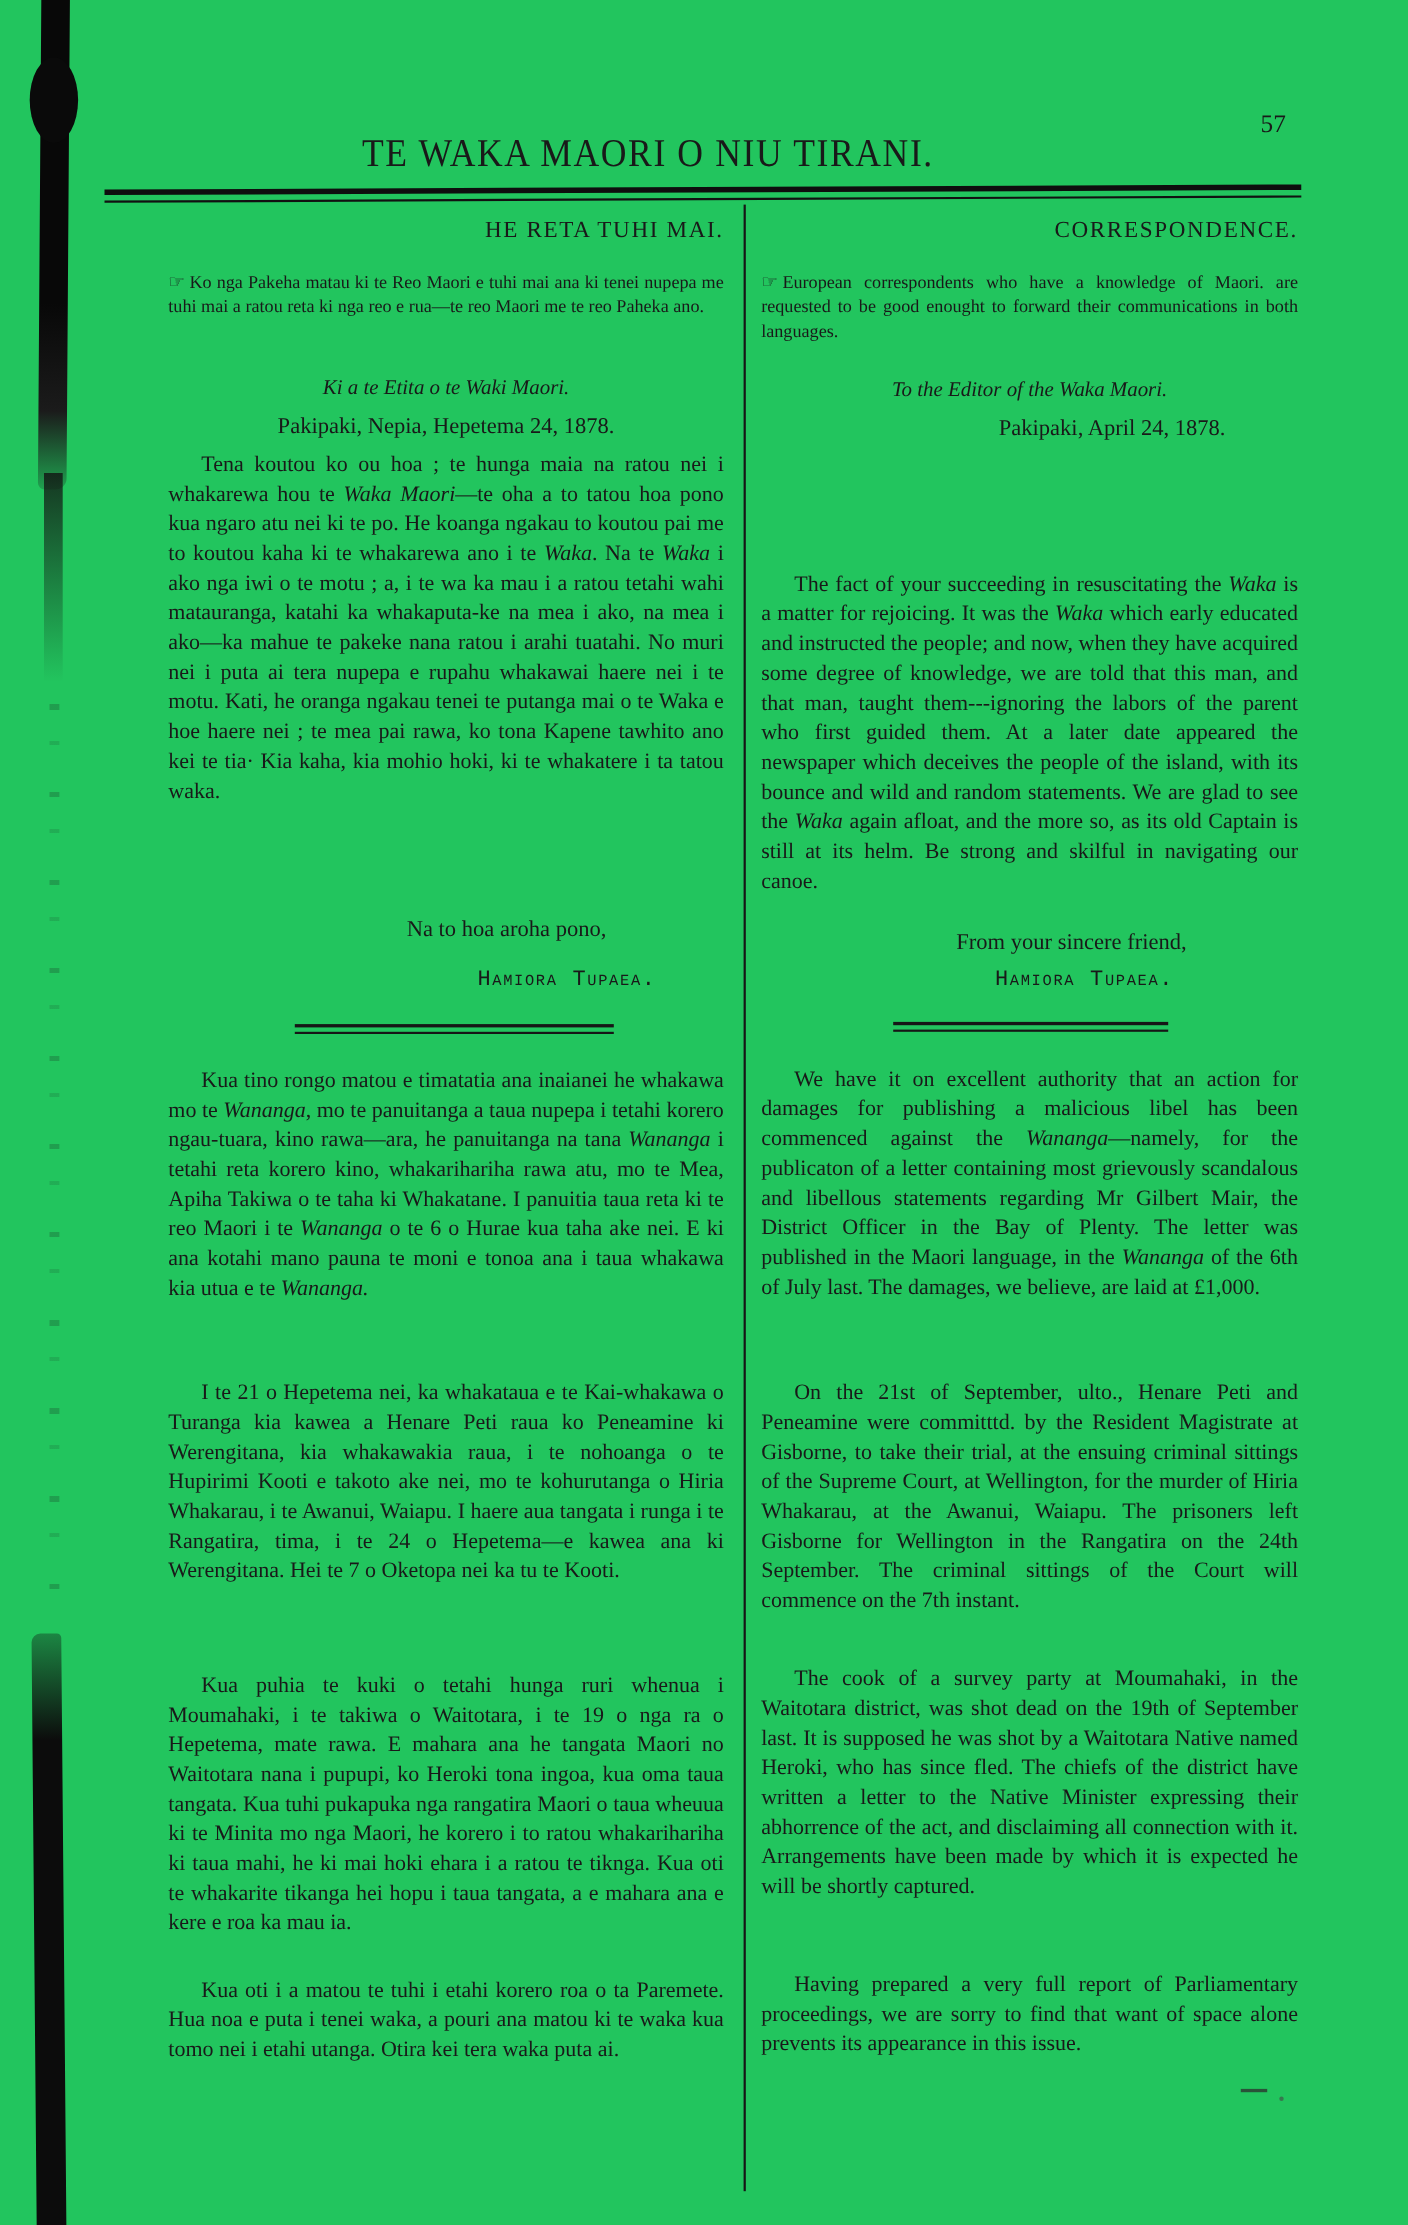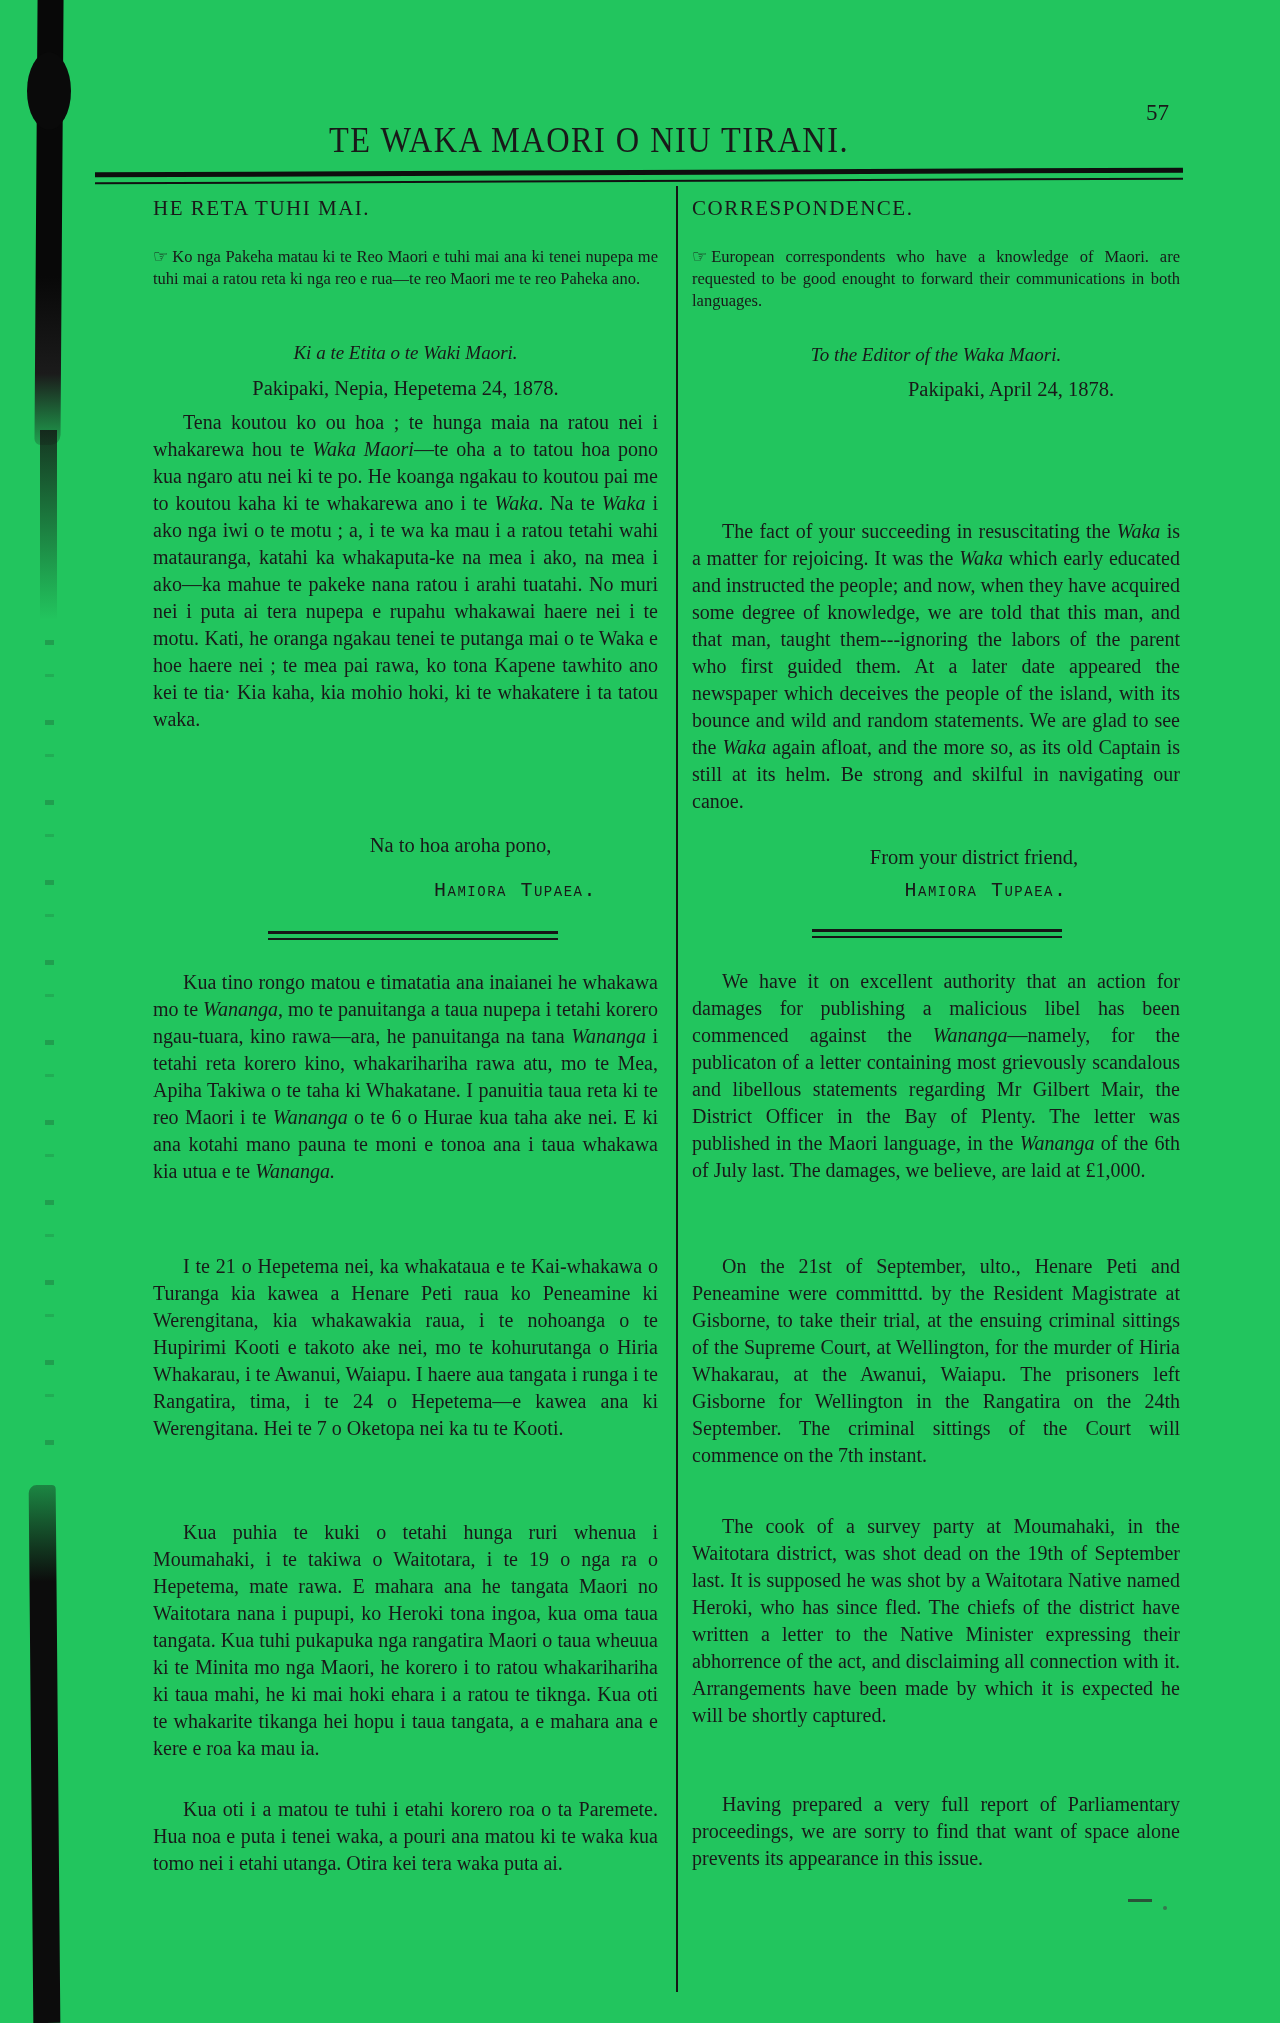--- a/index.html
+++ b/index.html
@@ -20,21 +20,21 @@
     position:absolute;left:95px;top:170px;width:1088px;height:5px;
     border-top:5px solid #0e0e0e;border-bottom:2px solid #111;
     transform:rotate(-0.25deg);
   }
   .col-divider{position:absolute;left:676px;top:186px;width:2px;height:1806px;background:#161616;}
   
   .col{position:absolute;top:0;height:100%;}
   .col-left{left:153px;width:505px;}
   .col-right{left:692px;width:488px;}
   .block{position:absolute;left:0;right:0;}
-  h2.sec{font-size:21px;font-weight:normal;letter-spacing:1.5px;text-align:left;margin:0;}
+  h2.sec{font-size:21px;font-weight:normal;letter-spacing:1.5px;text-align:right;margin:0;}
   .notice{font-size:16.5px;line-height:22px;text-align:justify;margin:0;}
   .hand{font-size:17px;padding-right:4px;}
   .salutation{font-style:italic;font-size:19px;text-align:center;margin:12px;}
   .dateline{font-size:20.5px;text-align:center;margin:0;}
   .body-para{font-size:20px;line-height:27px;text-align:justify;text-indent:30px;margin:0;}
   .body-para em{font-style:italic;}
   .signoff{font-size:20.5px;text-align:center;margin:0;}
   .signature{font-size:20px;font-variant:small-caps;letter-spacing:1.5px;text-align:center;margin:0;font-family:Liberation Mono, monospace;}
   .rule-double{height:4px;border-top:3px solid #161616;border-bottom:2px solid #161616;}
   
@@ -121,21 +121,21 @@
   <div class="col col-right">
     <h2 class="sec block rb-heading">CORRESPONDENCE.</h2>
 
     <p class="notice block rb-notice"><span class="hand">☞</span><span>European correspondents who have a knowledge of Maori. are requested to be good enought to forward their communications in both languages.</span></p>
 
     <p class="salutation block rb-salutation">To the Editor of the Waka Maori.</p>
     <p class="dateline block rb-dateline">Pakipaki, April 24, 1878.</p>
 
     <p class="body-para block rb-letter1"><span>The fact of your succeeding in resuscitating the </span><em>Waka</em><span> is a matter for rejoicing.  It was the </span><em>Waka</em><span> which early educated and instructed the people; and now, when they have acquired some degree of knowledge, we are told that this man, and that man, taught them---ignoring the labors of the parent who first guided them.  At a later date appeared the newspaper which deceives the people of the island, with its bounce and wild and random statements. We are glad to see the </span><em>Waka</em><span> again afloat, and the more so, as its old Captain is still at its helm.  Be strong and skilful in navigating our canoe.</span></p>
 
-    <p class="signoff block rb-signoff">From your district friend,</p>
+    <p class="signoff block rb-signoff">From your sincere friend,</p>
     <p class="signature block rb-signature">Hamiora Tupaea.</p>
 
     <div class="rule-double block rb-divider"></div>
 
     <p class="body-para block rb-news0"><span>We have it on excellent authority that an action for damages for publishing a malicious libel has been commenced against the </span><em>Wananga</em><span>—namely, for the publicaton of a letter containing most grievously scandalous and libellous statements regarding Mr Gilbert Mair, the District Officer in the Bay of Plenty.  The letter was published in the Maori language, in the </span><em>Wananga</em><span> of the 6th of July last. The damages, we believe, are laid at £1,000.</span></p>
     <p class="body-para block rb-news1"><span>On the 21st of September, ulto., Henare Peti and Peneamine were committtd. by the Resident Magistrate at Gisborne, to take their trial, at the ensuing criminal sittings of the Supreme Court, at Wellington, for the murder of Hiria Whakarau, at the Awanui, Waiapu.  The prisoners left Gisborne for Wellington in the Rangatira on the 24th September. The criminal sittings of the Court will commence on the 7th instant.</span></p>
     <p class="body-para block rb-news2"><span>The cook of a survey party at Moumahaki, in the Waitotara district, was shot dead on the 19th of September last.  It is supposed he was shot by a Waitotara Native named Heroki, who has since fled. The chiefs of the district have written a letter to the Native Minister expressing their abhorrence of the act, and disclaiming all connection with it.  Arrangements have been made by which it is expected he will be shortly captured.</span></p>
     <p class="body-para block rb-news3"><span>Having prepared a very full report of Parliamentary proceedings, we are sorry to find that want of space alone prevents its appearance in this issue.</span></p>
   </div>
 

